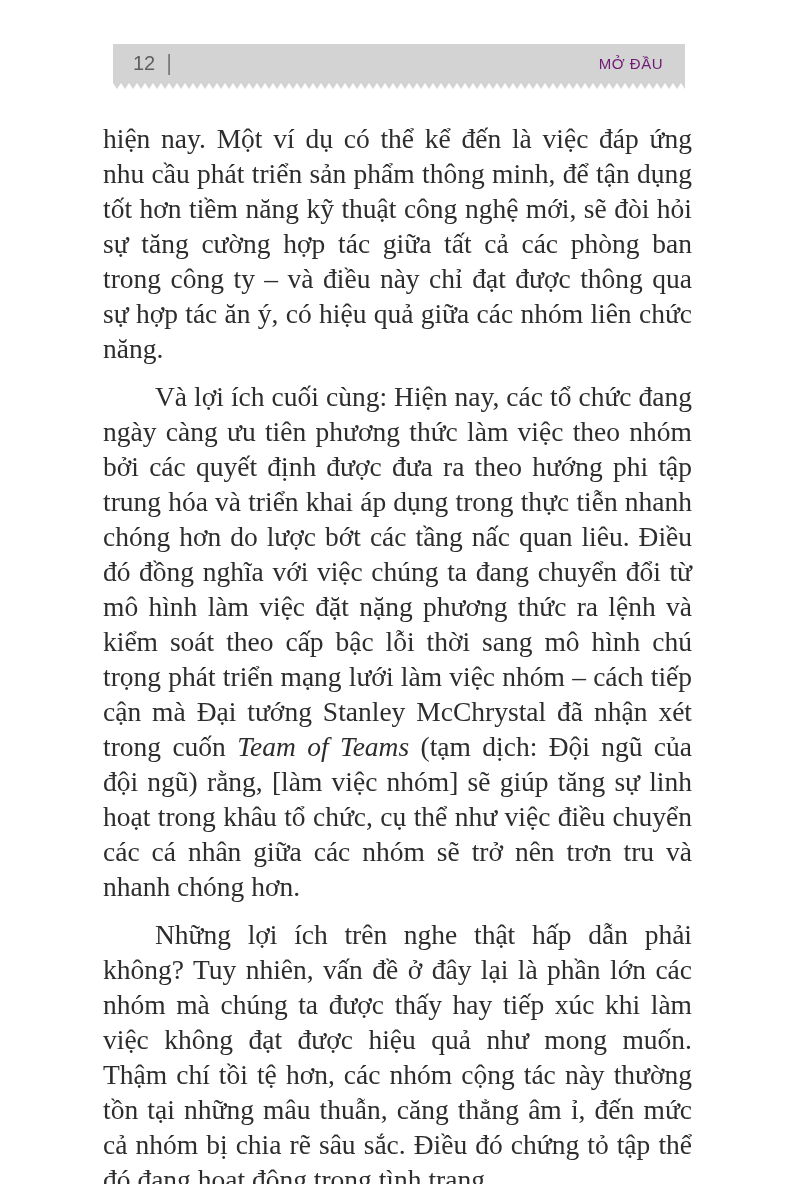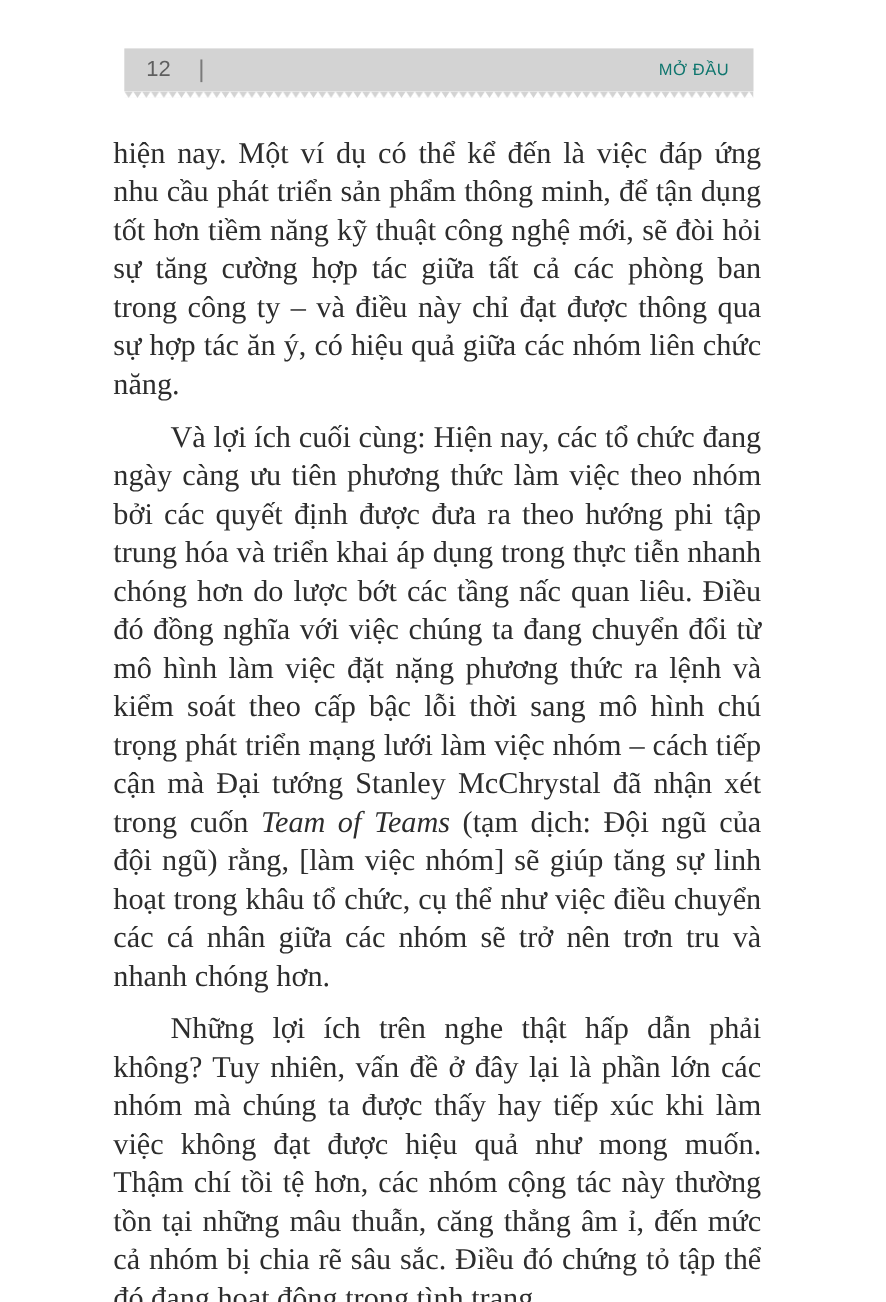--- a/index.html
+++ b/index.html
@@ -32,35 +32,35 @@
     display:flex;
     align-items:center;
     justify-content:space-between;
     padding:0 22px 0 20px;
     font-family:"Liberation Sans","DejaVu Sans",sans-serif;
     color:var(--header-text);
   }
   .header-left{
     display:flex;
     align-items:center;
-    gap:25px;
+    gap:11px;
     font-size:20px;
     color:#5f5f5f;
   }
   .header-divider{
     font-size:22px;
     font-weight:300;
     color:#7a7a7a;
     position:relative;
     top:-1px;
   }
   .running-title{
     font-size:15px;
     letter-spacing:0.5px;
-    color:#0f766e;
+    color:#701a75;
   }
   .header-tear{
     position:absolute;
     left:113px;
     top:83px;
     width:572px;
     height:6px;
     display:block;
   }
   

